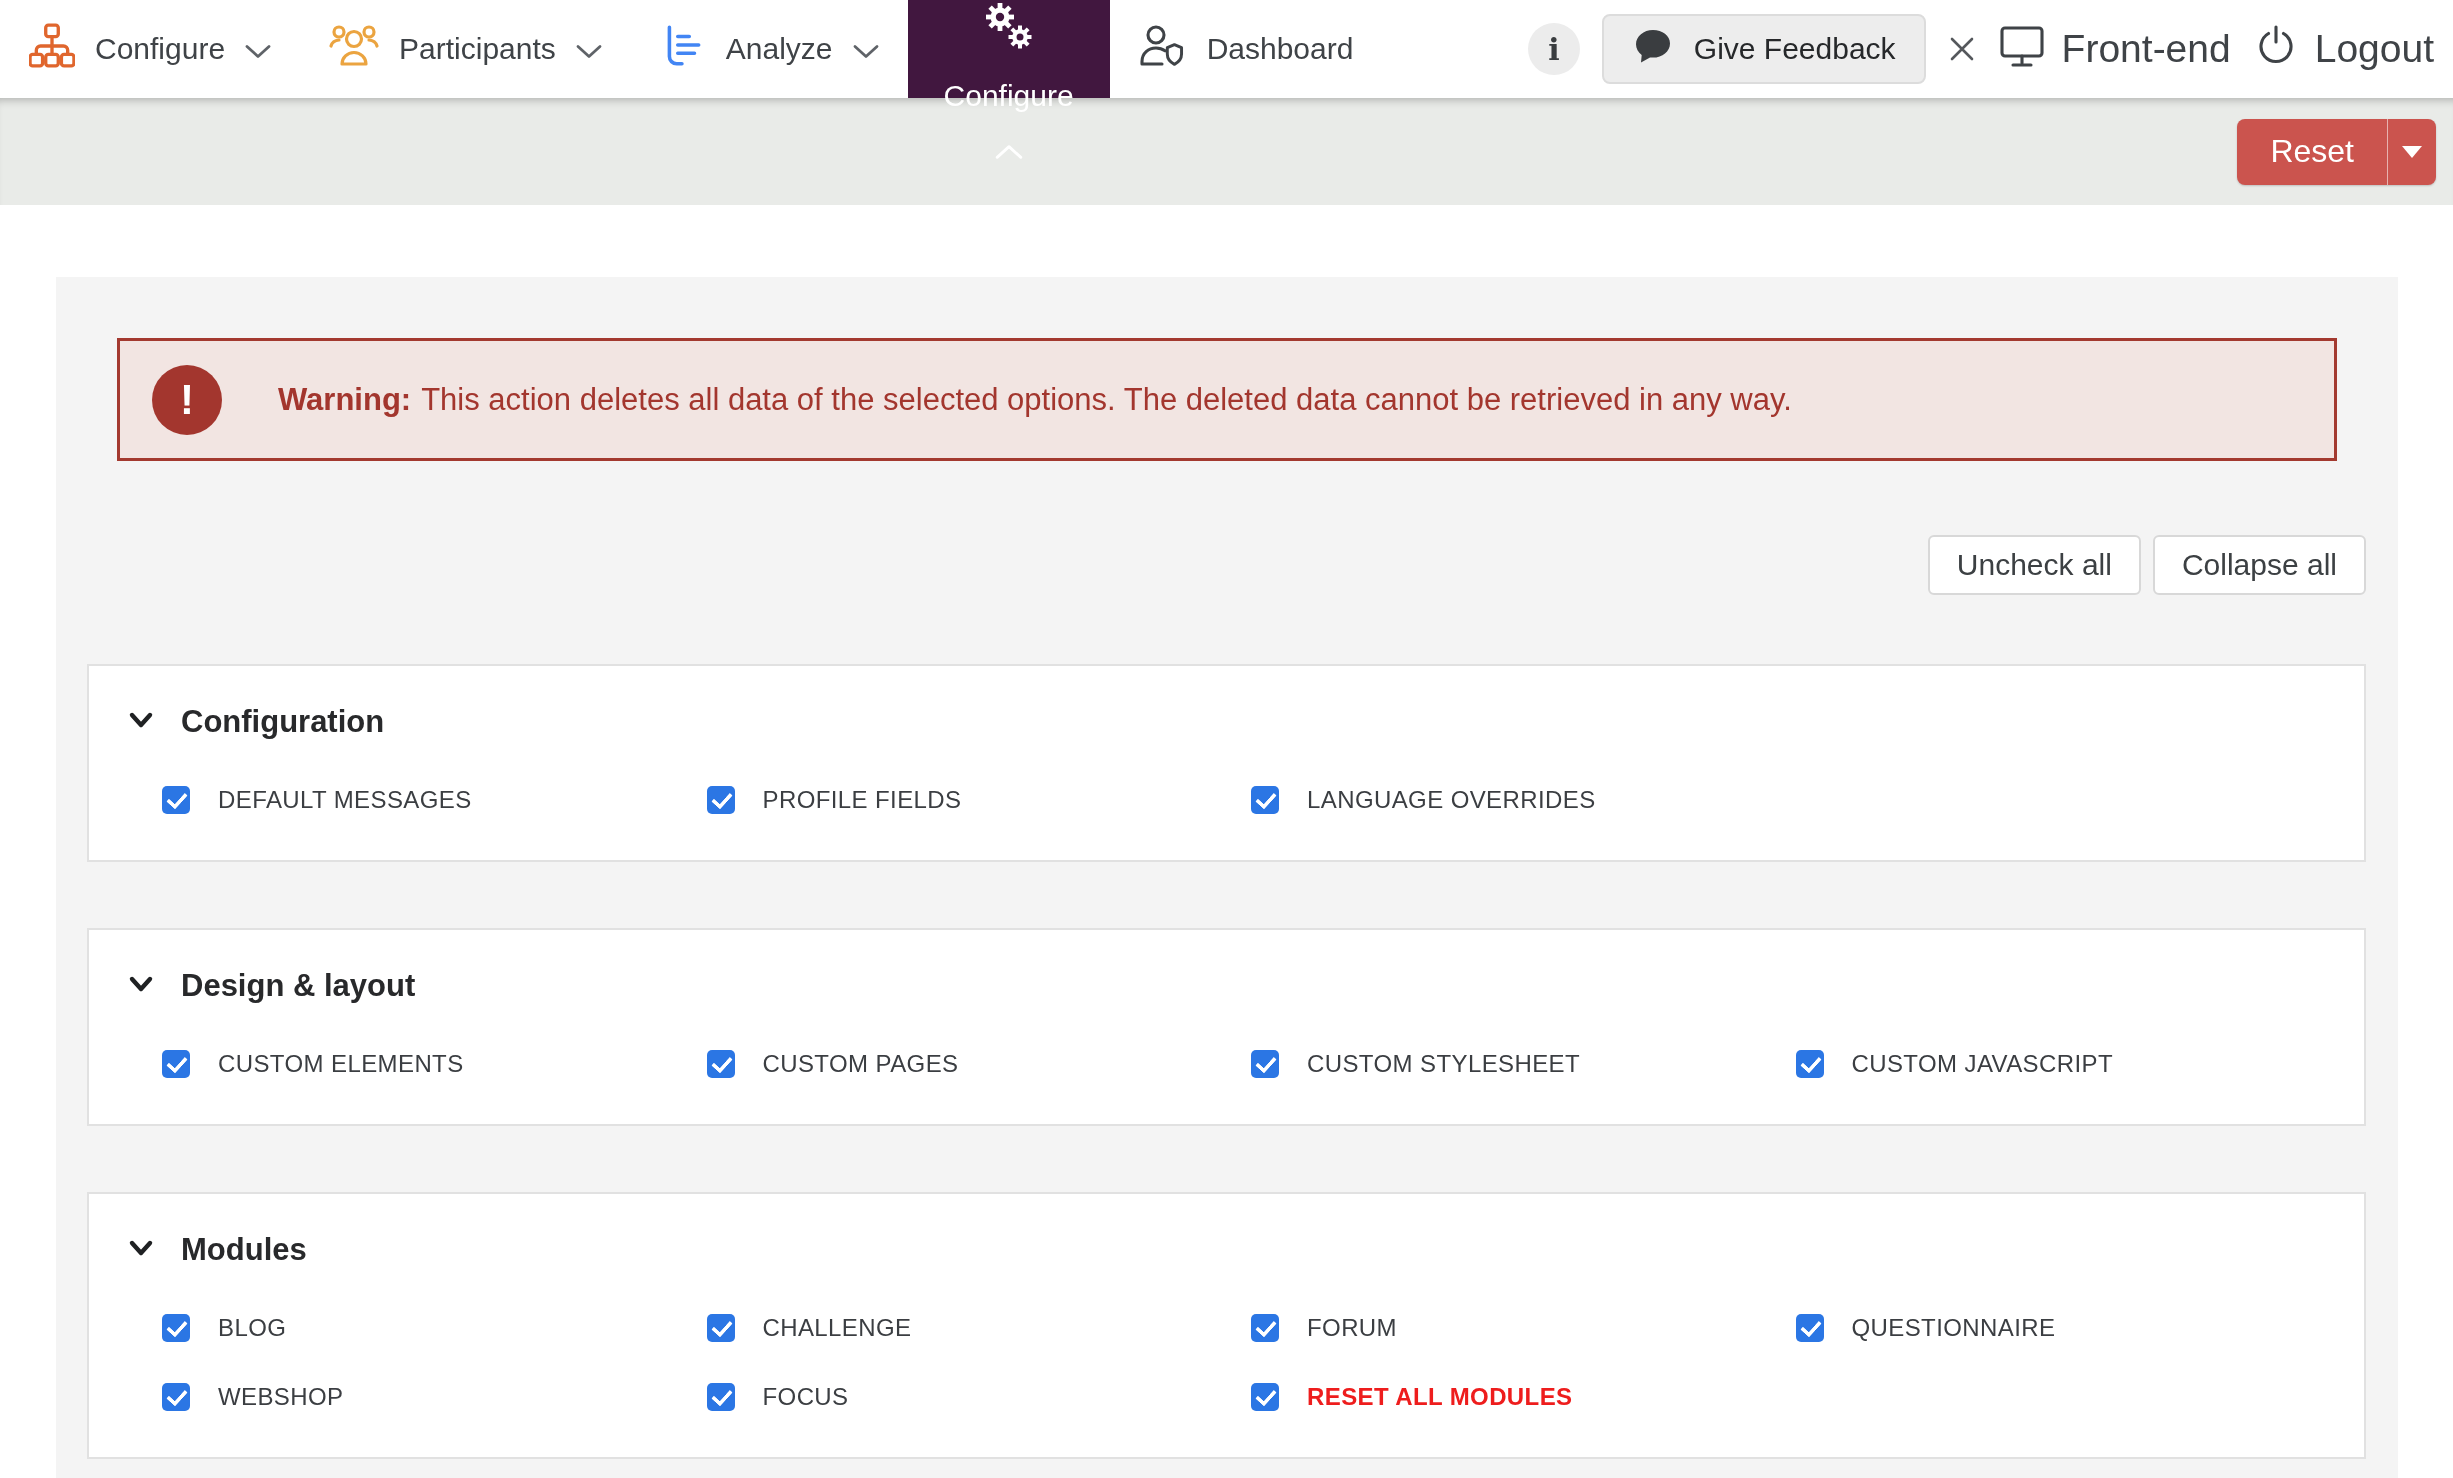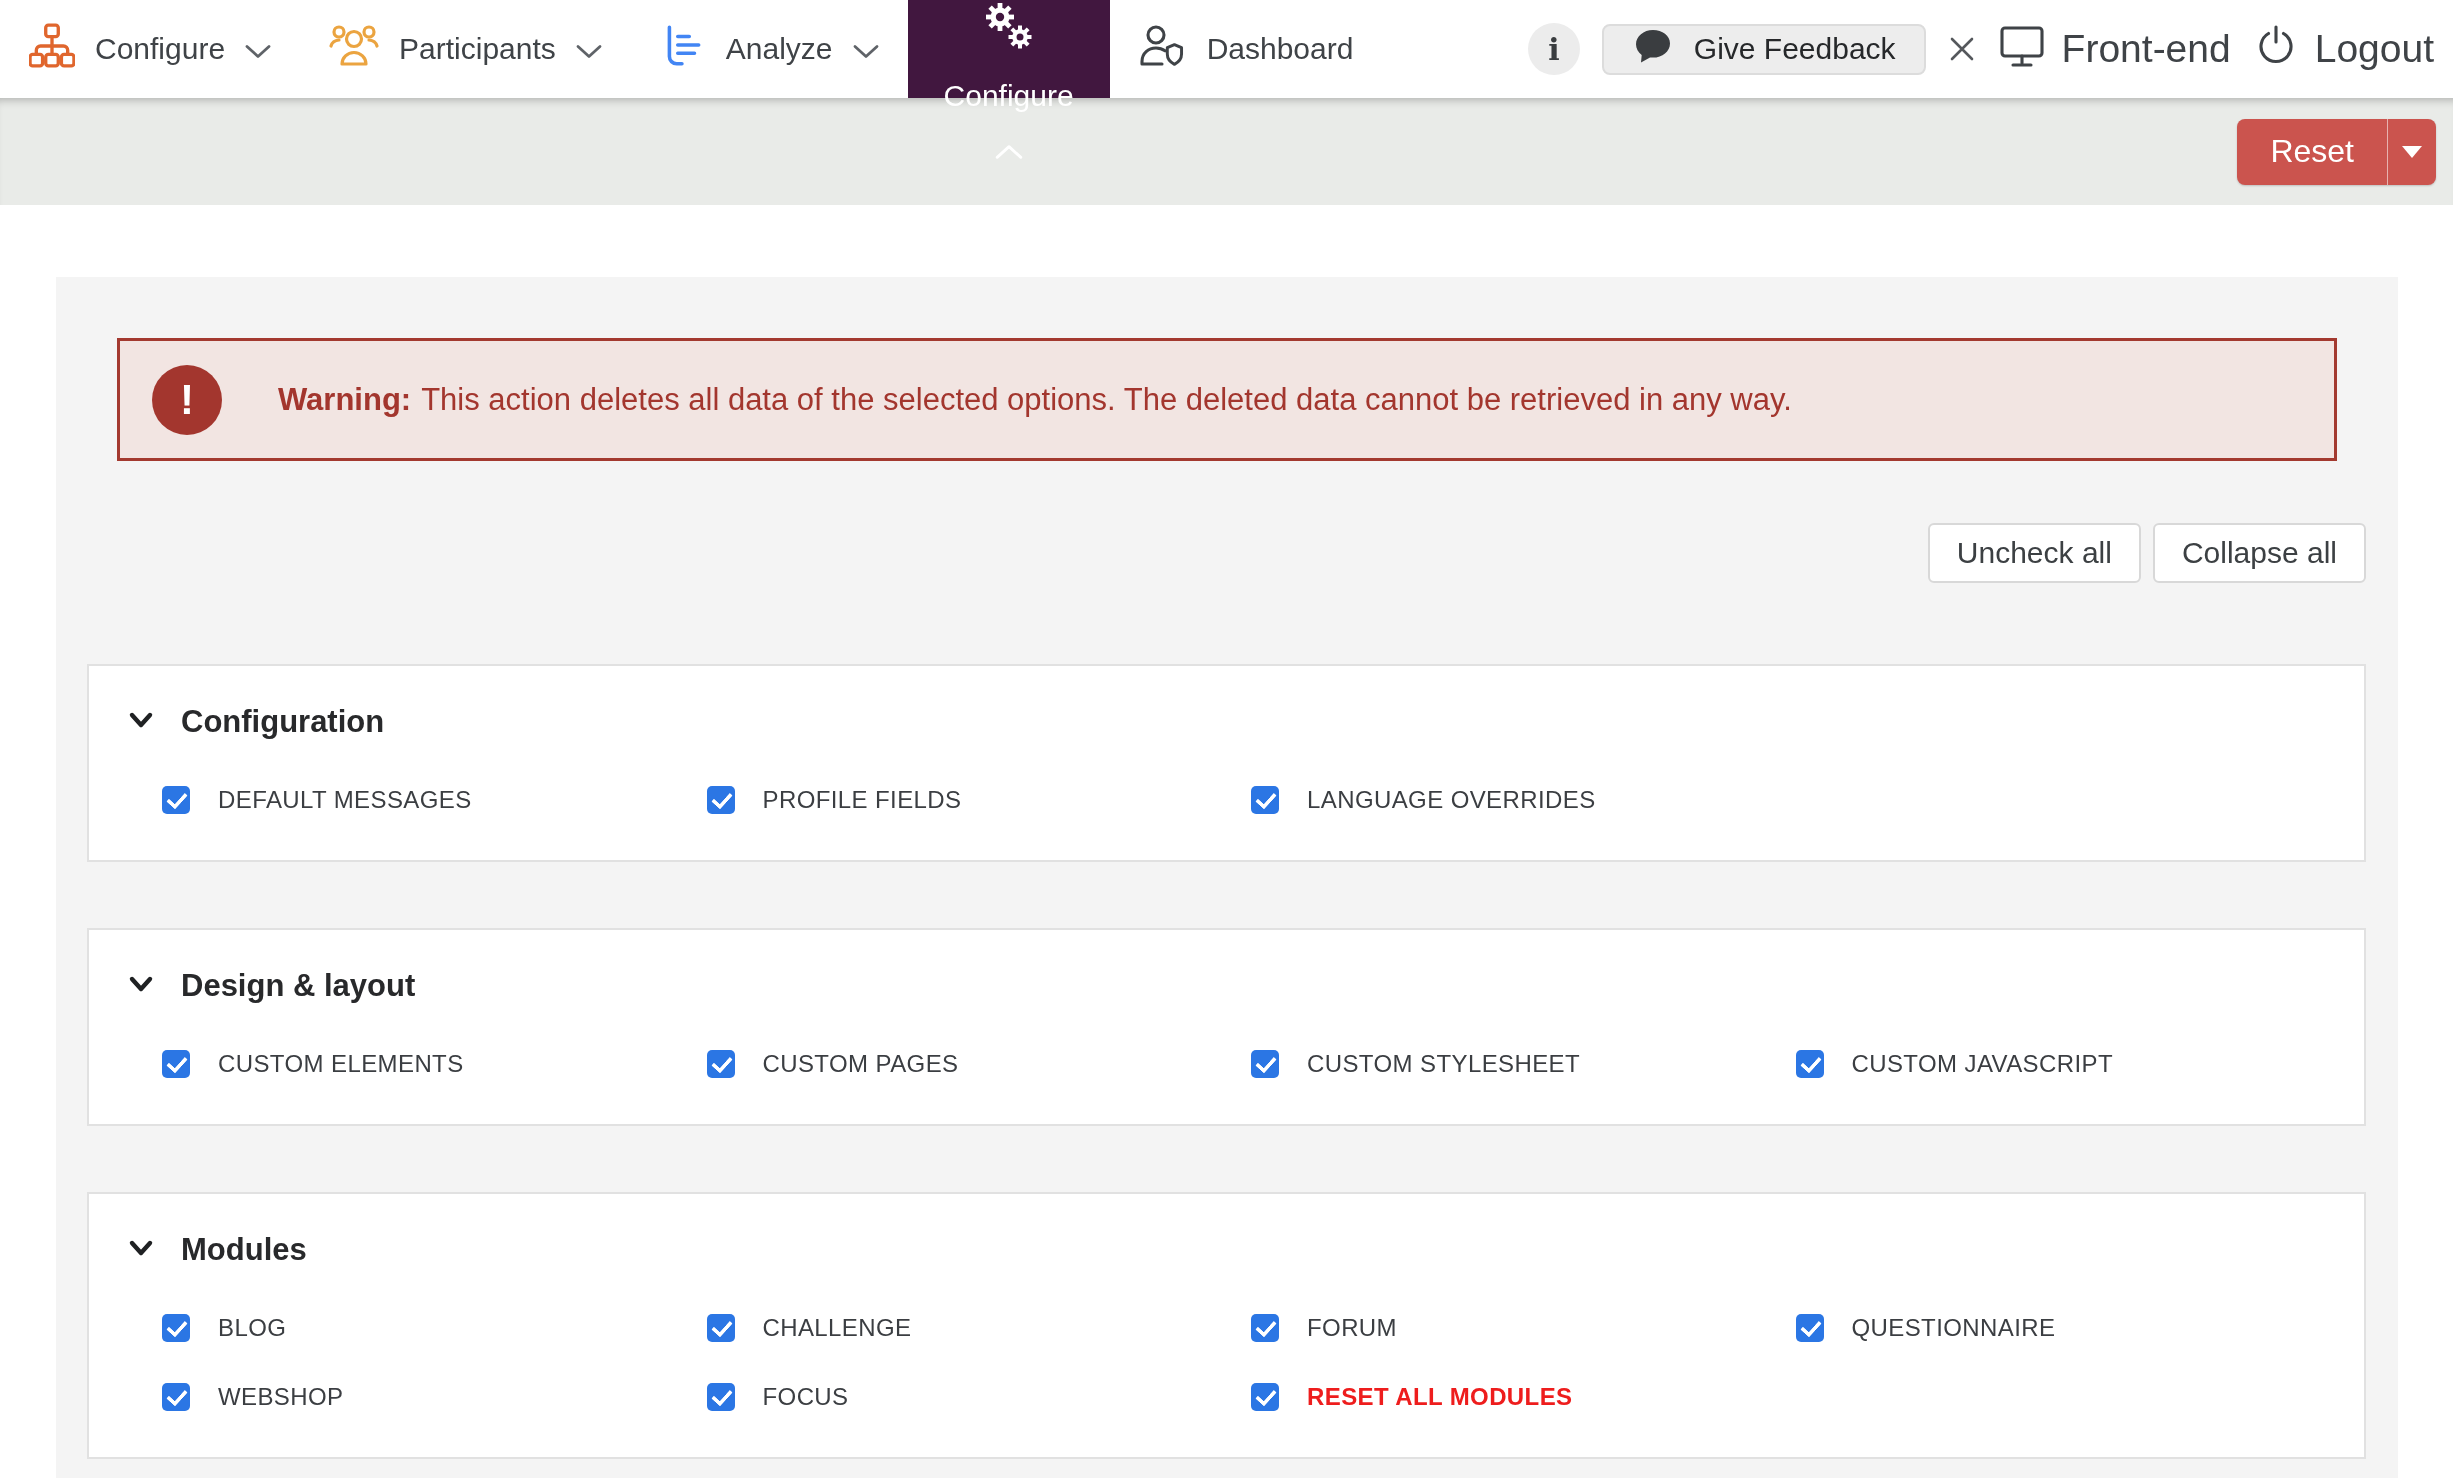--- a/index.html
+++ b/index.html
@@ -19,21 +19,21 @@
   }
   .nav-item svg { flex:none; }
   .nav-tab-active { background:#41173f; color:#fff; padding:0 36px;flex-direction:column; }
   .nav-right { margin-left:auto; display:flex; align-items:center; gap:22px; padding-right:20px; }
   .info-btn {
     width:52px; height:52px; border-radius:50%; background:#ececec;
     display:flex; align-items:center; justify-content:center;
     font-family:"DejaVu Serif", serif; font-weight:bold; font-size:30px; color:#3a3d40; cursor:pointer;
   }
   .feedback-btn {
-    display:flex; align-items:center; gap:20px; height:51px; padding:0 28px;
+    display:flex; align-items:center; gap:20px; height:70px; padding:0 28px;
     background:#ededed; border:2px solid #dcdcdc; border-radius:8px;
     font-size:30px; color:#26282a; cursor:pointer; white-space:nowrap;
   }
   .close-x { display:flex; align-items:center; cursor:pointer; }
   .nav-link { display:flex; align-items:center; gap:16px; font-size:39px; color:#3f4347; cursor:pointer; white-space:nowrap; }
 
   
   .toolbar {
     height:107px; background:#e9ebe8;
     box-shadow: inset 0 8px 8px -6px rgba(0,0,0,0.25);
@@ -64,21 +64,21 @@
   }
   .warn-circle {
     flex:none; width:70px; height:70px; border-radius:50%;
     background:#a3362e; color:#fff; font-weight:bold; font-size:42px;
     display:flex; align-items:center; justify-content:center;
   }
   .warn-text { font-size:31px; color:#a3362e; }
   .warn-prefix { font-weight:bold; margin-right:10px; }
 
   .actions {
-    position:relative; top:123px;
+    position:relative; top:135px;
     display:flex; justify-content:flex-end; gap:12px; padding-right:32px;
   }
   .btn-light {
     height:60px; display:flex; align-items:center; padding:0 27px;
     background:#fff; border:2px solid #d8d8d8; border-radius:6px;
     font-size:30px; color:#3c4043; cursor:pointer; white-space:nowrap;
   }
 
   .cards { position:relative; top:204px; }
   .card {

